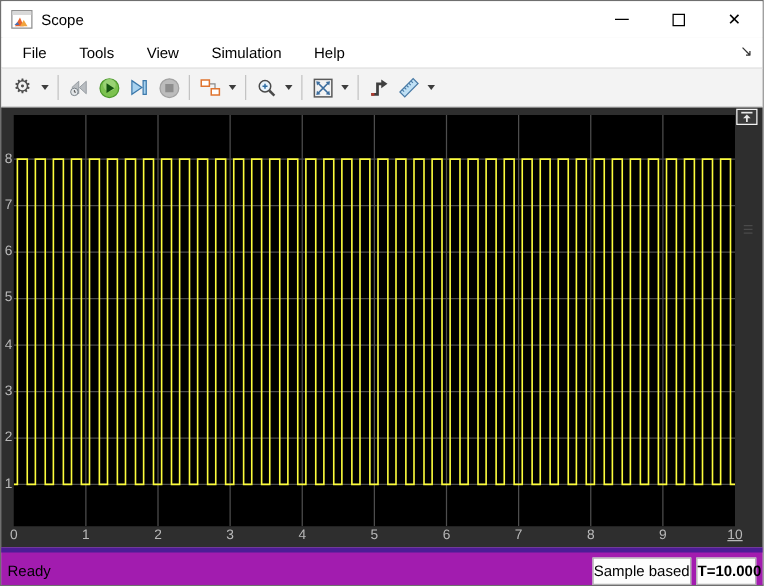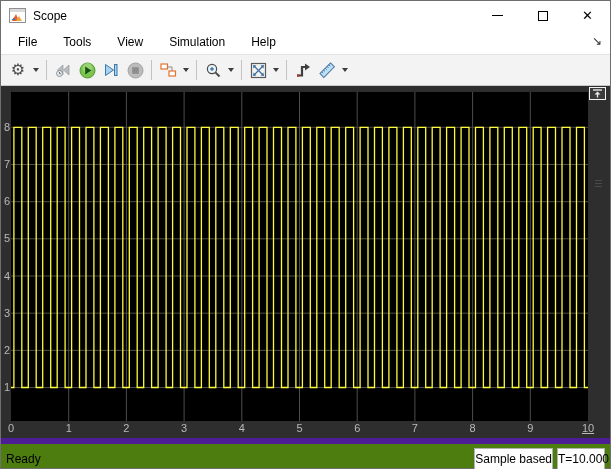--- a/index.html
+++ b/index.html
@@ -34,25 +34,25 @@
   
   #scope-panel { position:absolute; left:1px; top:86px; right:1px; height:352px; background:#2e2e2e; }
   #plot-area { position:absolute; left:10px; top:6px; width:577px; height:329px; background:#000000; }
   #plot-area svg { display:block; }
   .ytick { position:absolute; left:0; width:9px; text-align:right; font-size:11px; color:#b9b9b9; line-height:13px; }
   .xtick { position:absolute; top:336px; transform:translateX(-50%); font-size:11px; color:#b9b9b9; line-height:13px; }
   #corner-btn { position:absolute; right:4px; top:1px; width:17px; height:13px; background:#3a3a3a; border:1px solid #f2f2f2; display:flex; align-items:center; justify-content:center; }
   #grip-marks { position:absolute; right:8px; top:92px; width:7px; }
   #grip-marks span { display:block; height:1px; background:#4a4a4a; margin:2px 0; }
   
-  #status-bar { position:absolute; left:1px; right:1px; top:438px; height:30px; background:#4d7c0f; border-top:6px solid #4c1d95; }
+  #status-bar { position:absolute; left:1px; right:1px; top:438px; height:30px; background:#a21caf; border-top:4px solid #4c1d95; }
   #status-ready { position:absolute; left:5px; top:8px; font-size:12px; color:#000; }
-  .status-box { position:absolute; top:4px; height:22px; background:#fdfdfd; border:1px solid #b2b2b2; font-size:12px; color:#000; line-height:20px; text-align:right; }
+  .status-box { position:absolute; top:4px; height:22px; background:#fdfdfd; border:1px solid #b2b2b2; font-size:12px; color:#000; line-height:20px; text-align:left; }
   #status-sample { right:57px; width:79px; }
-  #status-time { right:5px; width:48px; }
+  #status-time { right:5px; width:48px;font-weight:bold; }
 </style>
 </head>
 <body>
 
 <div id="window">
 
   <div id="title-bar">
     <div id="app-icon">
       <div class="strip"></div>
       <svg width="13" height="10" viewBox="0 0 13 10">

